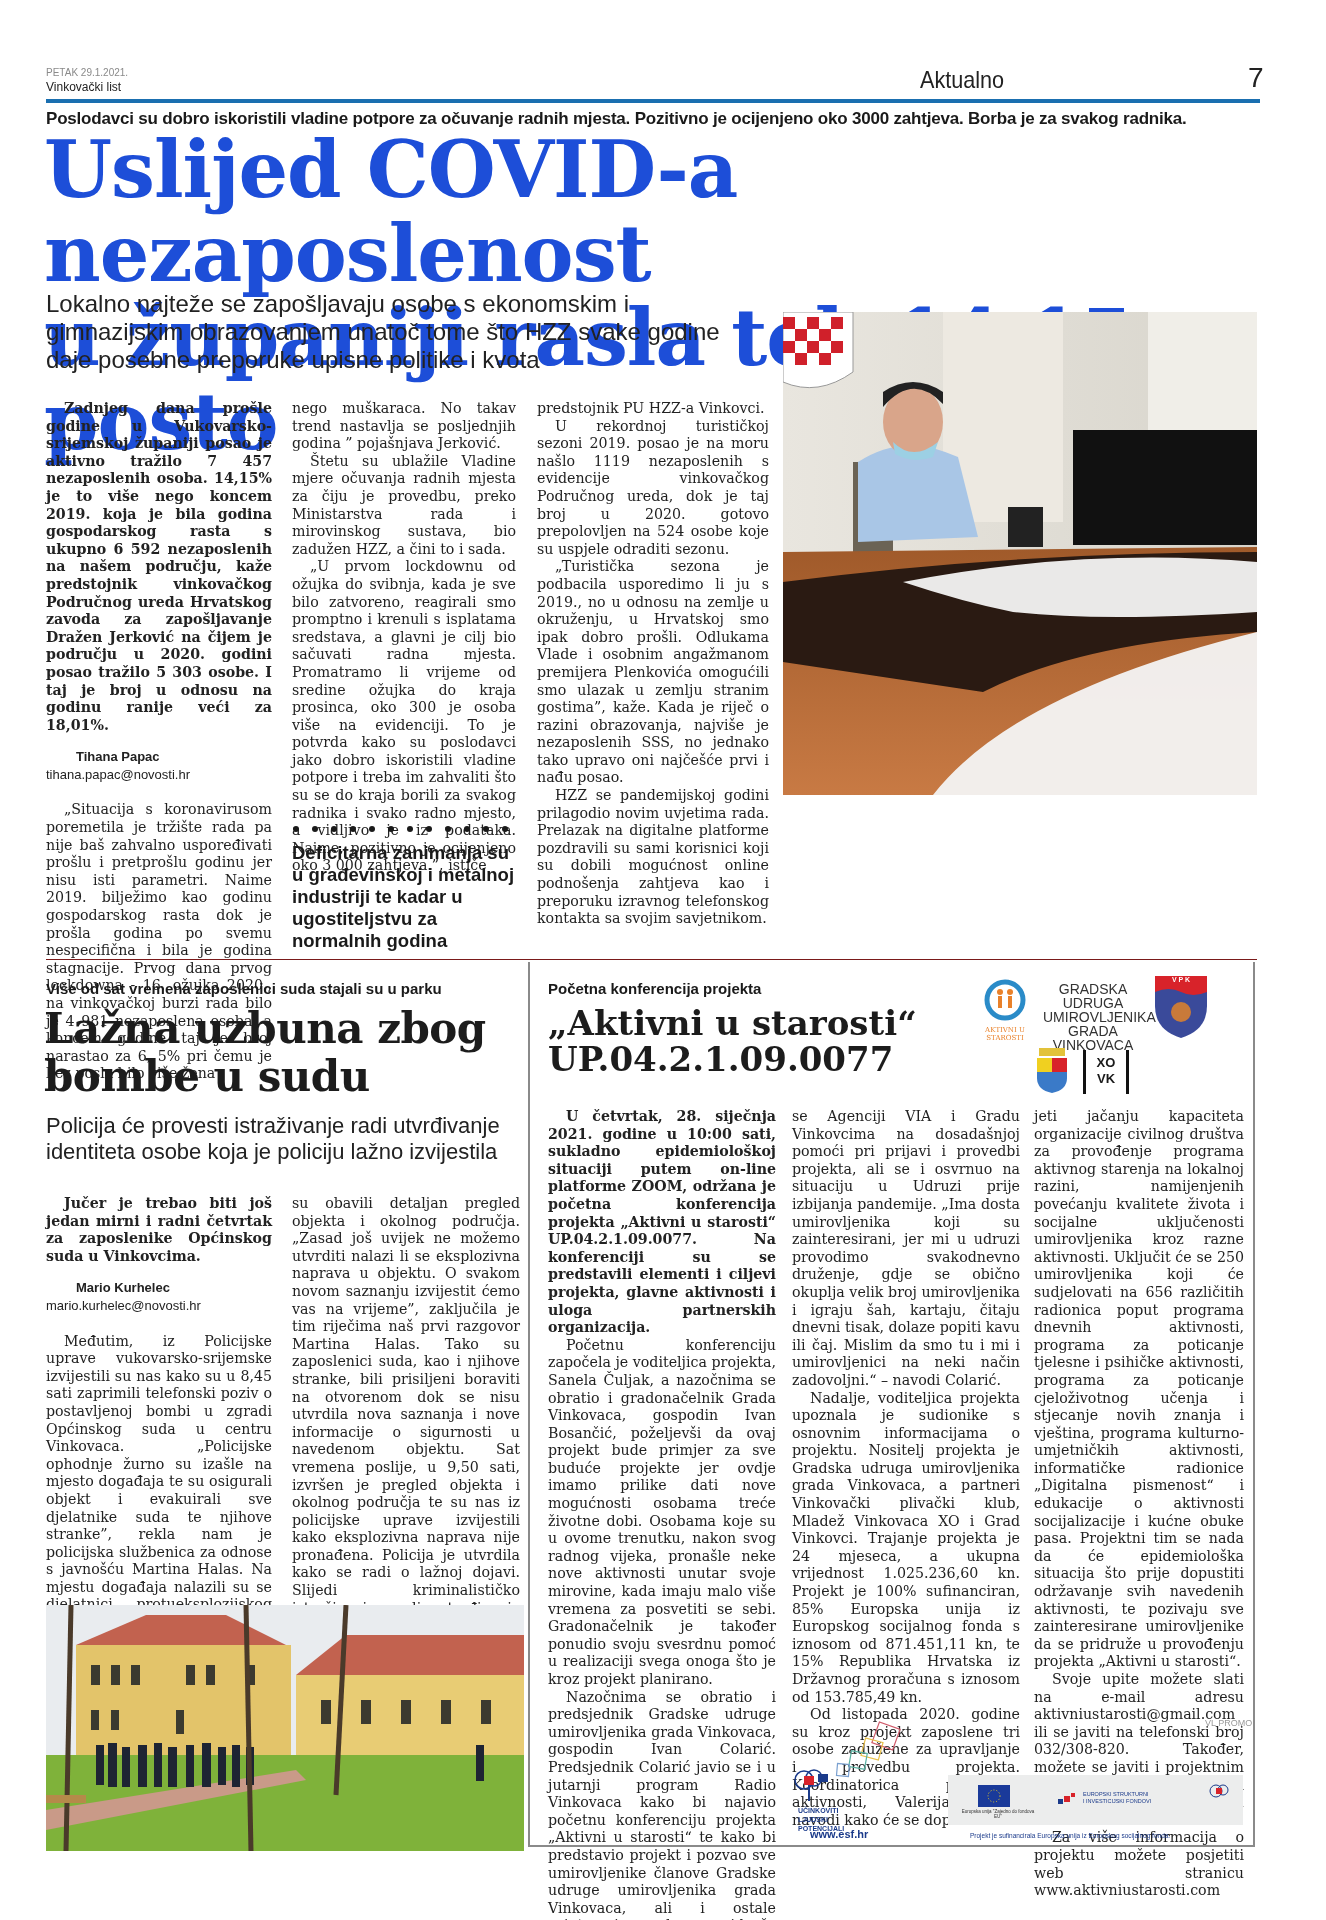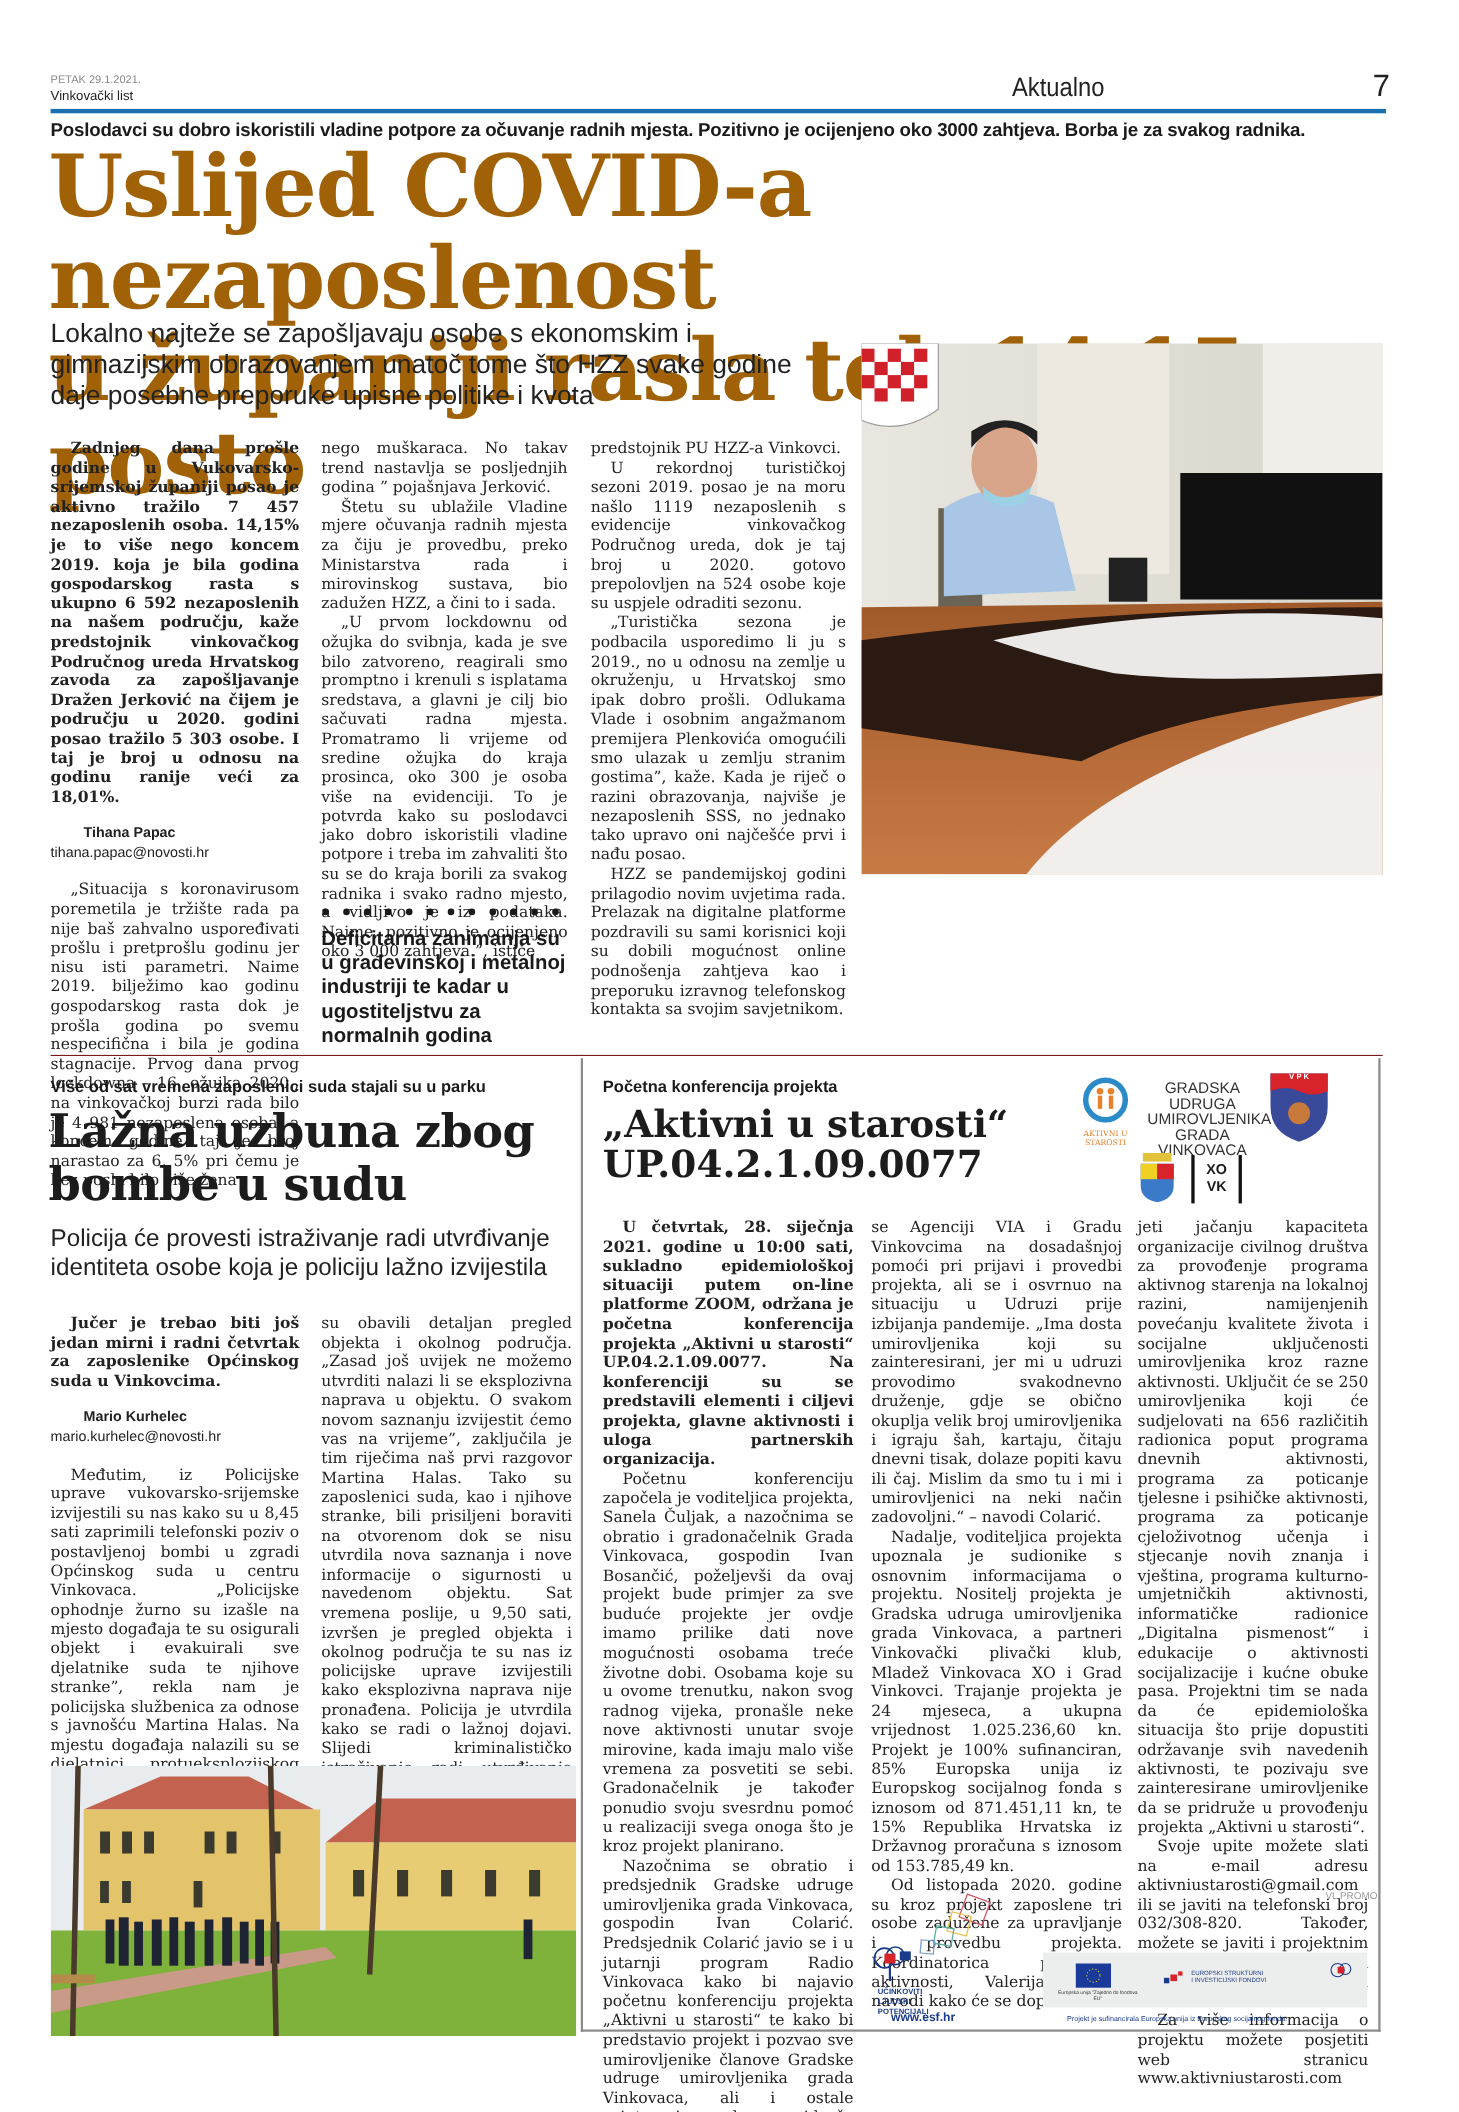--- a/index.html
+++ b/index.html
@@ -9,21 +9,21 @@
   .sans { font-family:"Liberation Sans", "DejaVu Sans", sans-serif; }
 
   
   .dateline { left:46px; top:67px; font-size:10px; color:#8a8a8a; }
   .paper-name { left:46px; top:80px; font-size:12px; color:#222; }
   .section { left:920px; top:66px; font-size:24px; color:#222; transform:scaleX(0.9); transform-origin:left; }
   .pagenum { left:1248px; top:62px; font-size:28px; color:#222; }
   .blue-rule { left:46px; top:99px; width:1214px; height:4px; background:#1a6fb0; }
 
   .kicker { left:46px; top:109px; font-size:17px; font-weight:bold; color:#1a1a1a; letter-spacing:-0.2px; white-space:nowrap; }
-  .headline { left:44px; top:128px; width:1220px; font-size:78px; line-height:84px; font-weight:bold; color:#a16207; letter-spacing:-1px; }
+  .headline { left:44px; top:128px; width:1220px; font-size:78px; line-height:84px; font-weight:bold; color:#1d4ed8; letter-spacing:-1px; }
   .subhead { left:46px; top:290px; width:720px; font-size:24px; line-height:28px; color:#222; }
 
   .col { font-size:14.2px; line-height:17.6px; text-align:justify; hyphens:auto; color:#222; }
   .col p { margin:0; text-indent:18px; }
   .col p.noind { text-indent:0; }
   .lead { font-weight:bold; }
   .byline-name { font-size:13px; font-weight:bold; margin-top:14px;margin-left:30px; }
   .byline-mail { font-size:13px; margin-bottom:18px; }
 
   .photo1 { left:783px; top:312px; width:474px; height:483px; overflow:hidden; }

